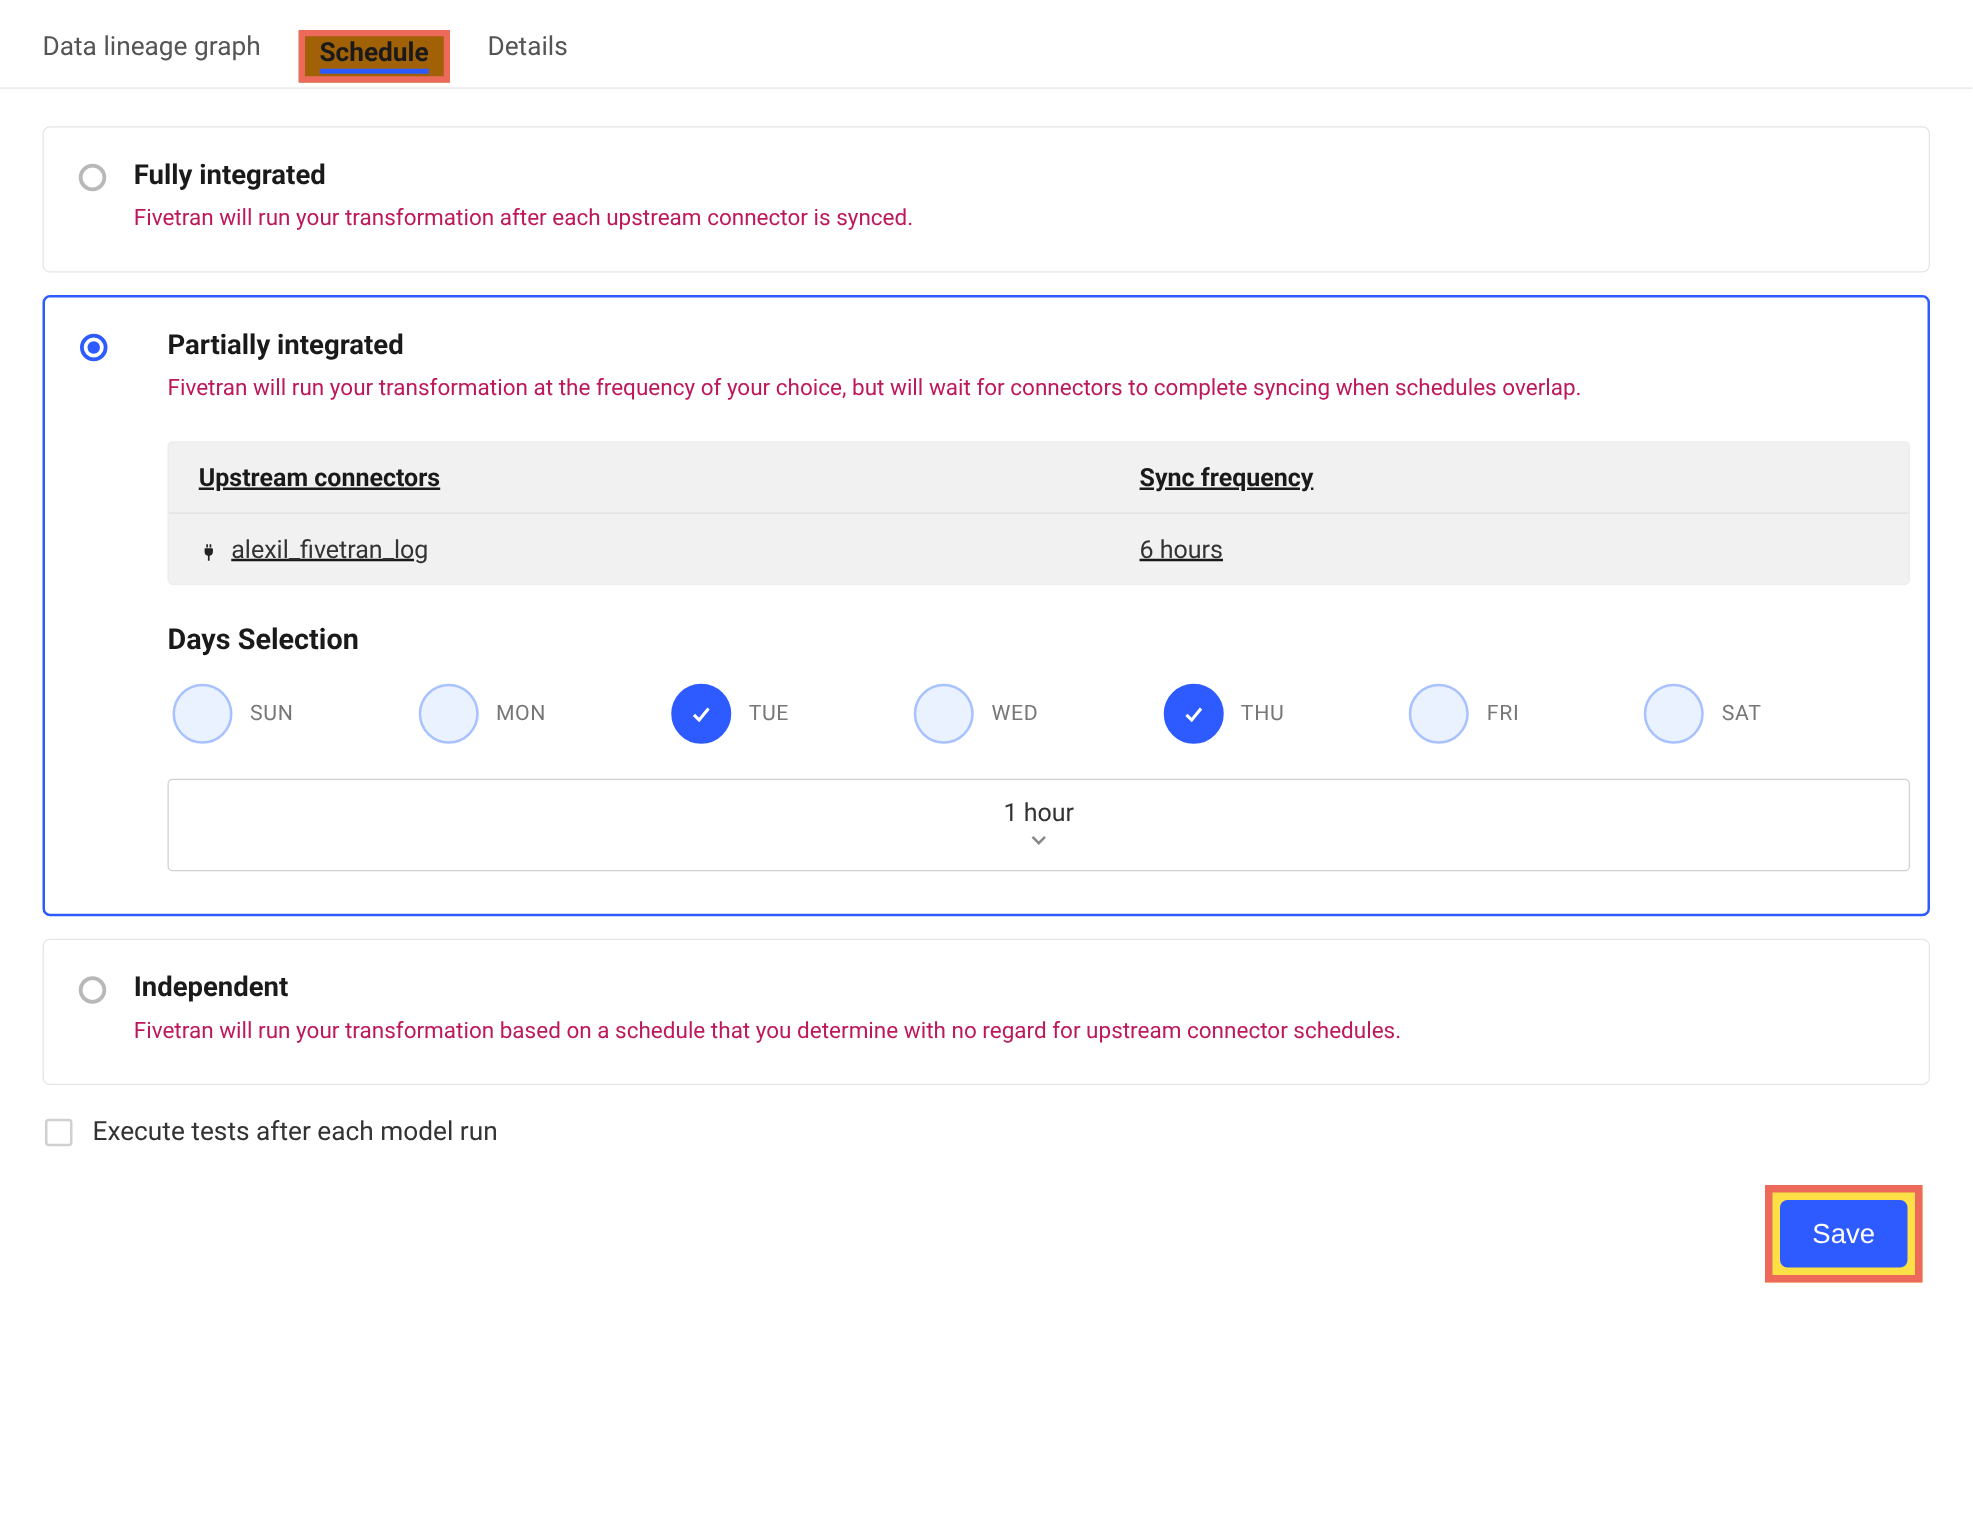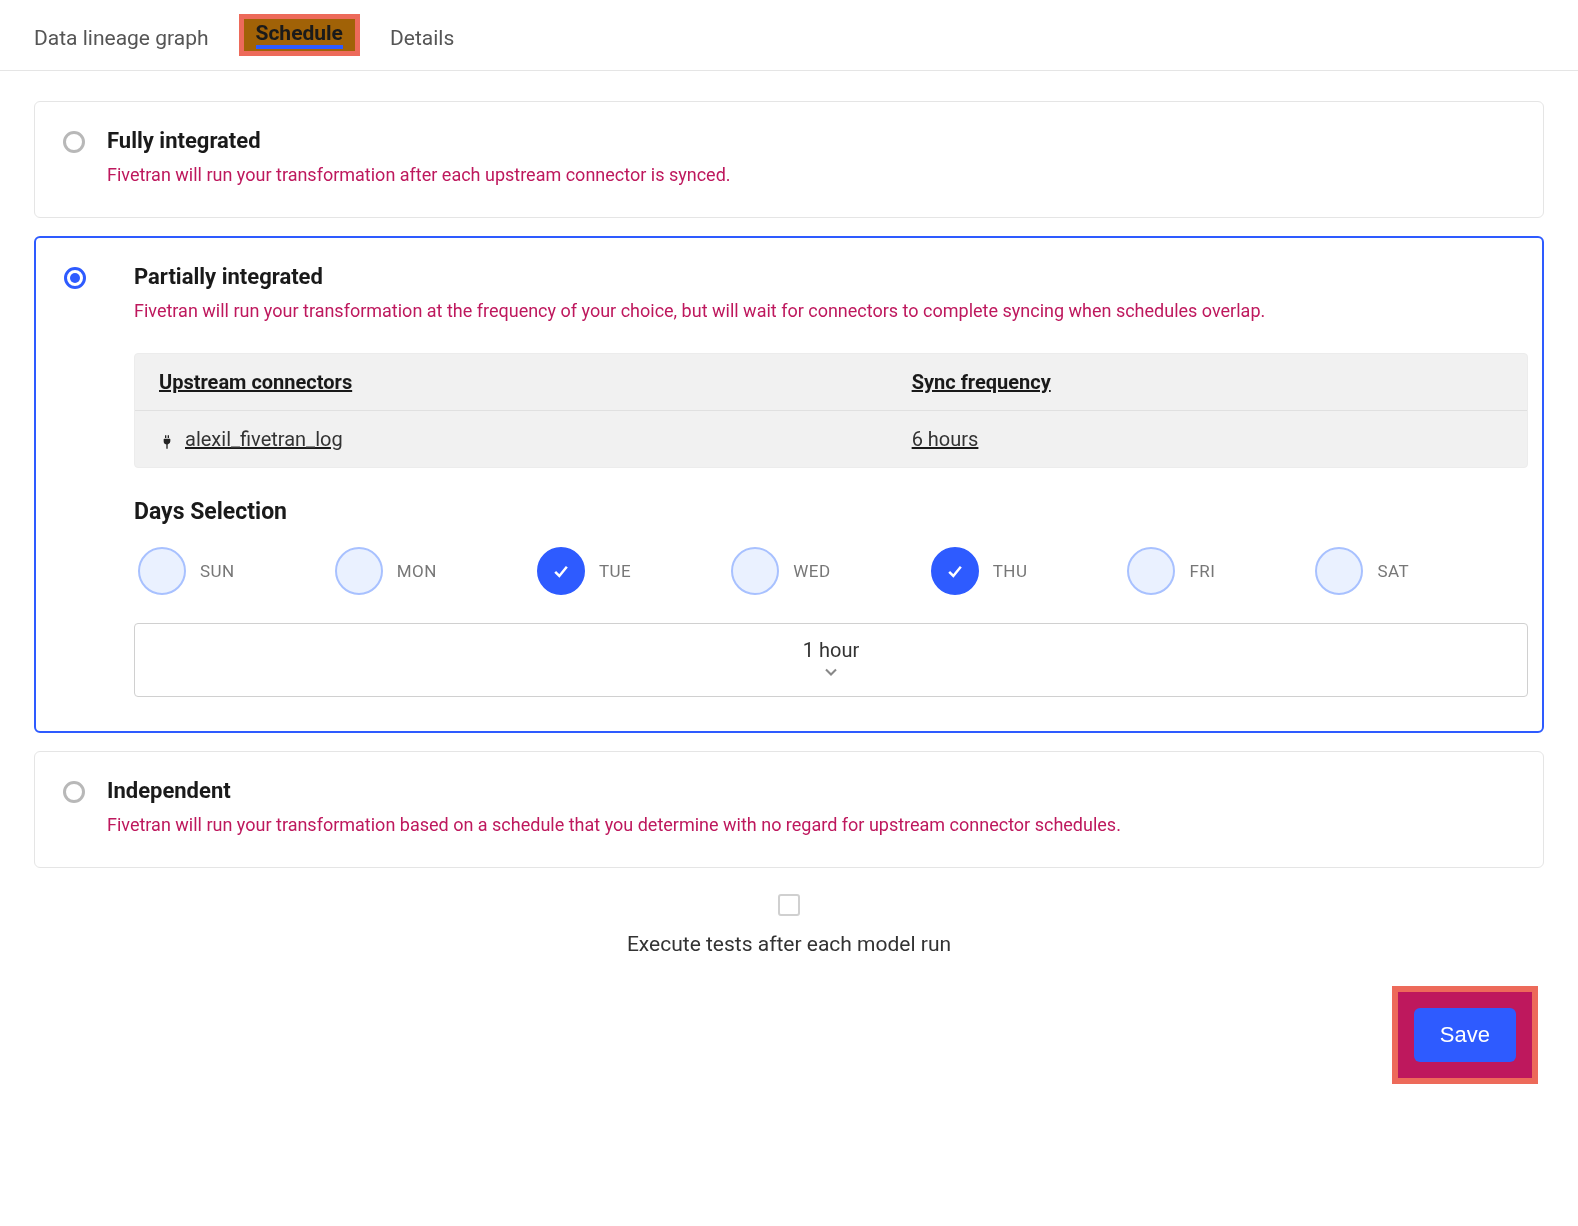--- a/index.html
+++ b/index.html
@@ -9,21 +9,21 @@
       color: #1a1a1a;
       font-size: 16px;
       padding: 0;
       width: 1578px;
     }
     .tabs {
       display: flex;
       gap: 30px;
       padding: 22px 34px 0 34px;
       border-bottom: 1px solid #e5e5e5;
-      align-items: flex-start;
+      align-items: center;
     }
     .tab {
       font-size: 21px;
       color: #555;
       padding: 4px 0 20px 0;
       cursor: pointer;
       position: relative;
     }
     .tab-active-wrap {
       border: 5px solid #ed6a5a;
@@ -189,42 +189,41 @@
       height: 20px;
       stroke: #888;
       stroke-width: 2.5;
       fill: none;
     }
     .checkbox-row {
       display: flex;
       align-items: center;
       gap: 16px;
       padding: 8px 2px 30px 2px;
-      flex-direction: column;
     }
     .checkbox {
       width: 22px;
       height: 22px;
       border: 2px solid #d0d0d0;
       border-radius: 3px;
       cursor: pointer;
     }
     .checkbox-label {
       font-size: 21px;
       color: #333;
     }
     .footer {
       display: flex;
       justify-content: flex-end;
       padding-right: 6px;
     }
     .save-wrap {
       border: 6px solid #ed6a5a;
-      padding: 16px;
-      background: #be185d;
+      padding: 6px;
+      background: #fde047;
     }
     .save-btn {
       background: #2e5bff;
       color: #fff;
       font-size: 22px;
       font-weight: 500;
       padding: 14px 26px;
       border-radius: 6px;
       border: none;
       cursor: pointer;

